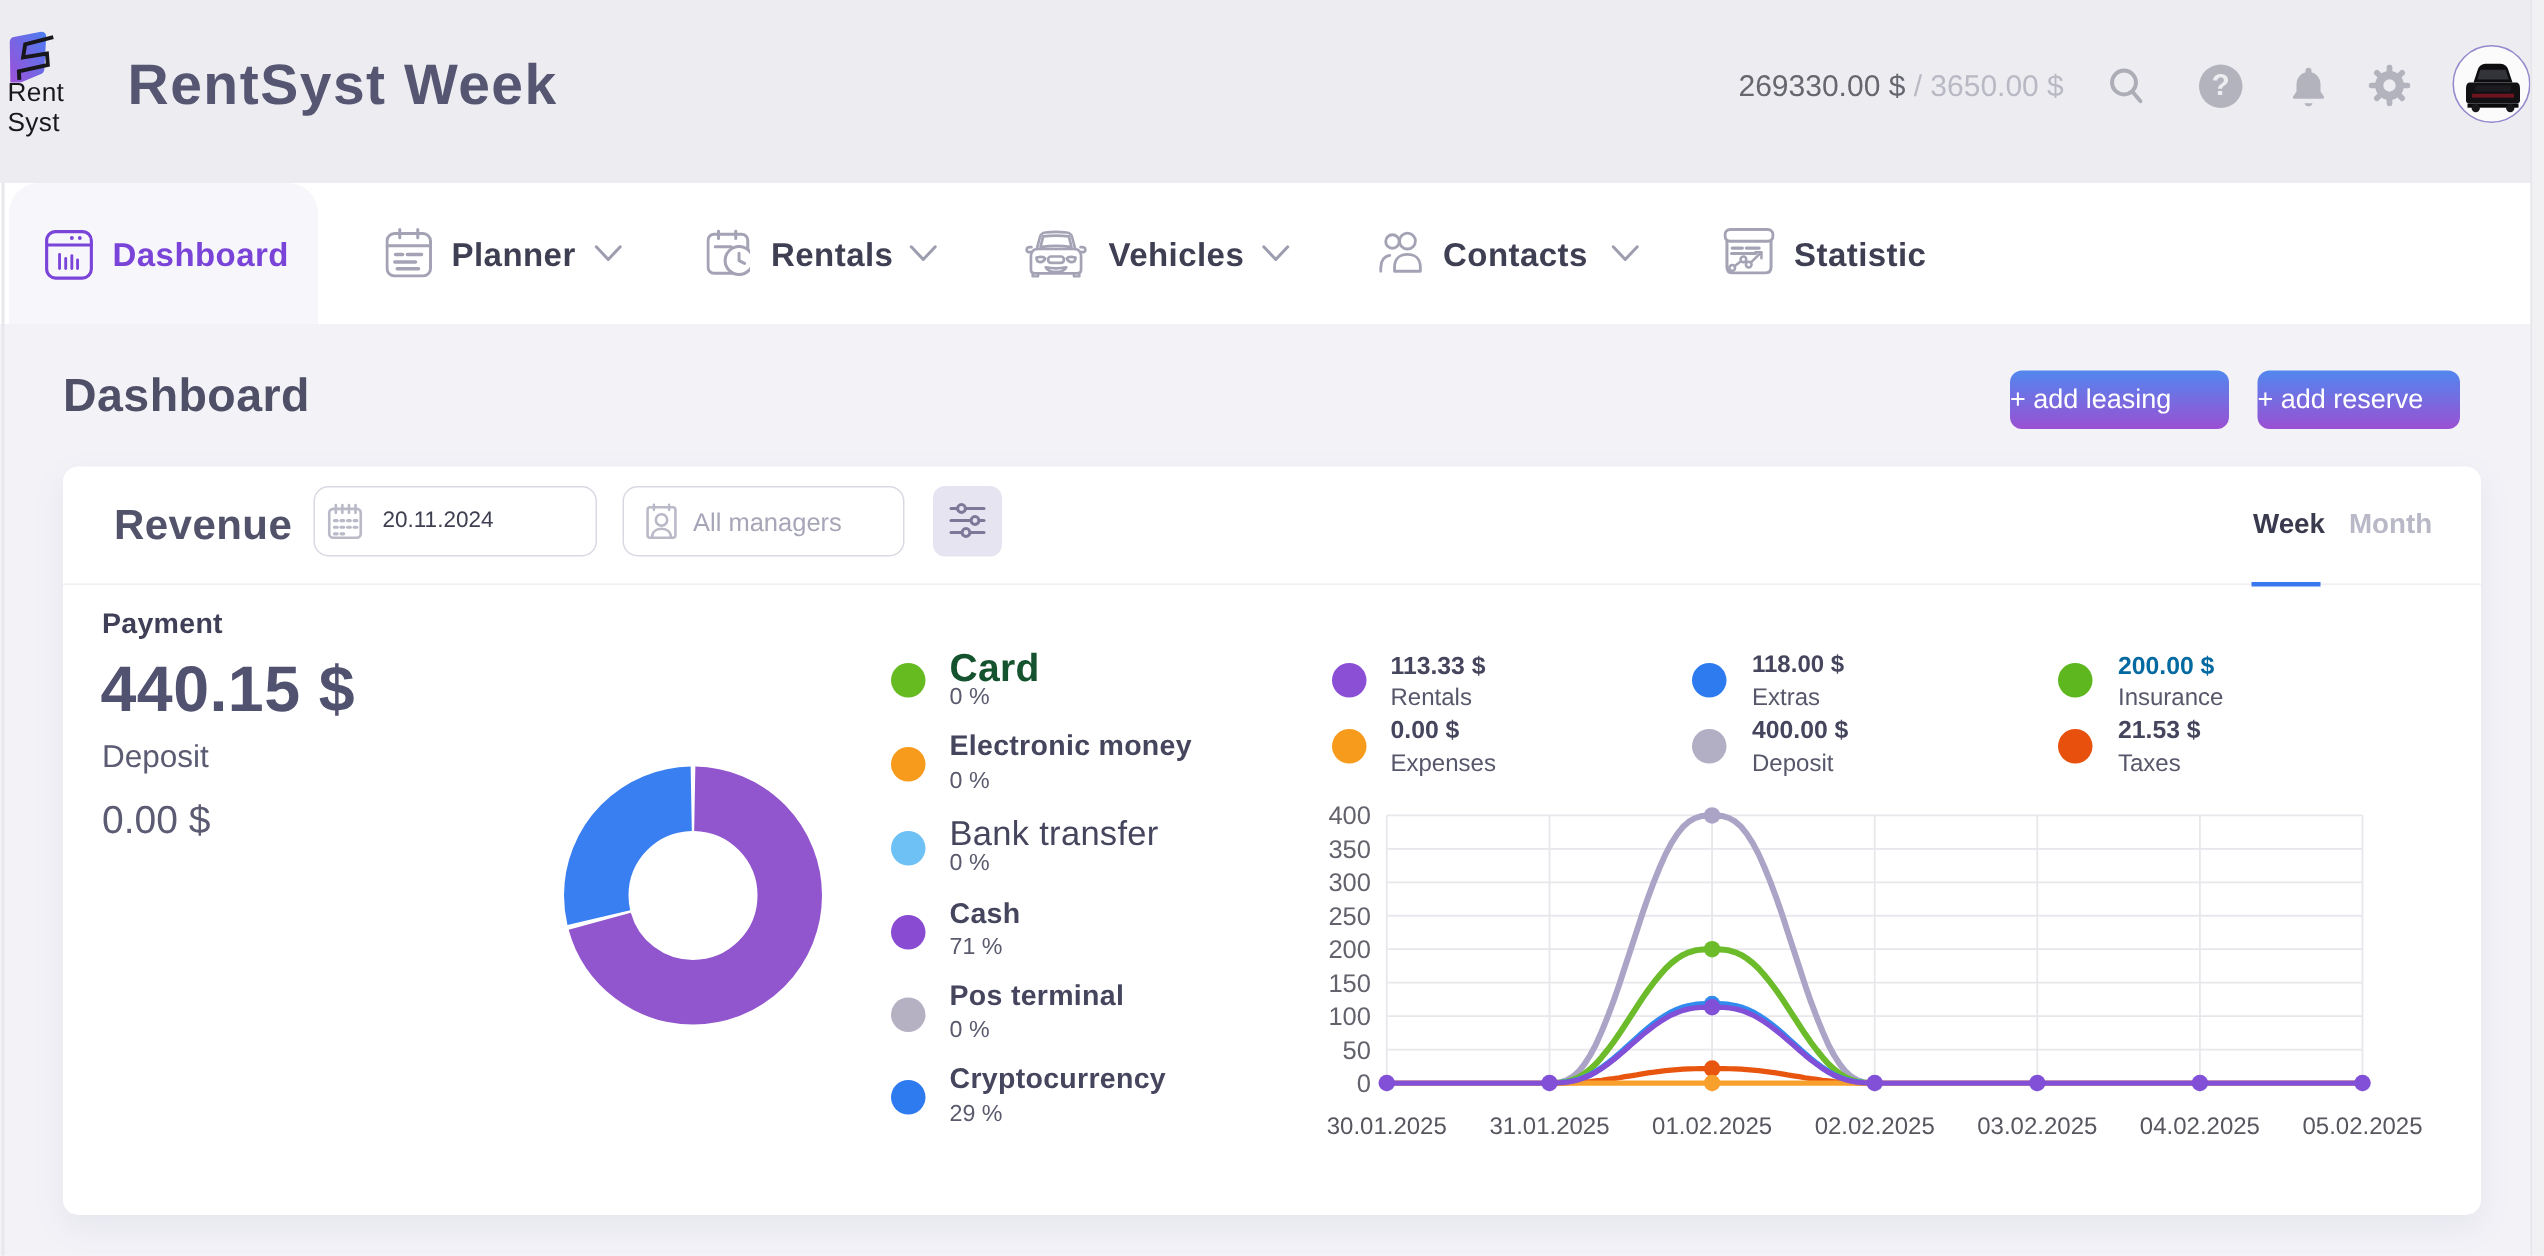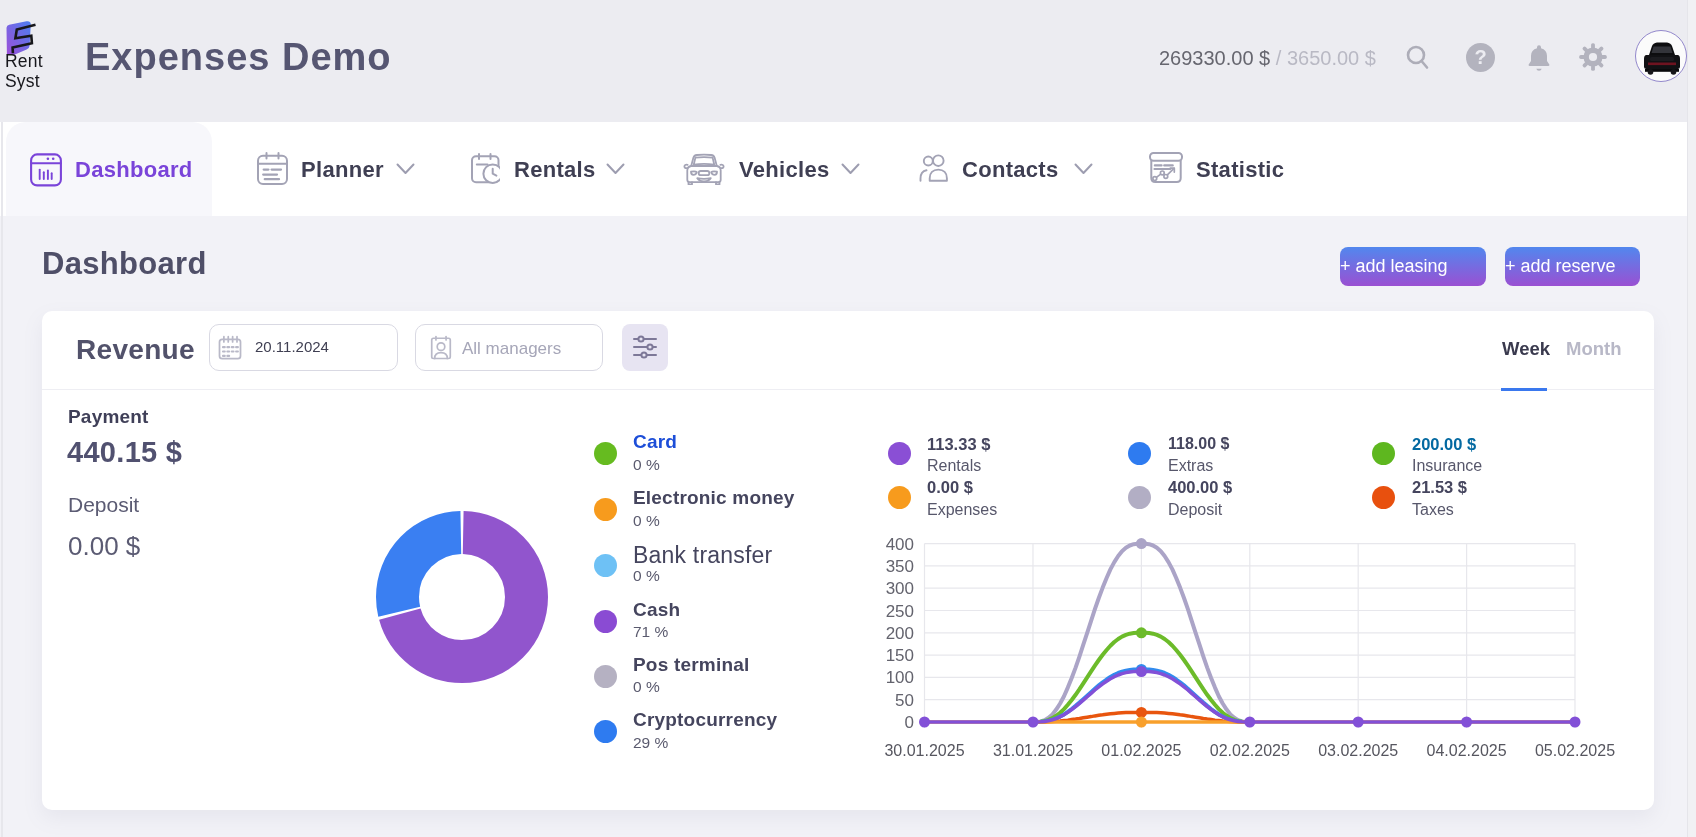--- a/index.html
+++ b/index.html
@@ -12,21 +12,21 @@
 <defs>
       <linearGradient id="lg" x1="0" y1="1" x2="1" y2="0">
         <stop offset="0" stop-color="#a04ed8"></stop>
         <stop offset="1" stop-color="#4b7ef0"></stop>
       </linearGradient>
     </defs>
 <path d="M5.5 18.8 Q5.8 16.2 8.2 15.7 L25.5 12.3 Q29.5 11.6 29.8 15.2 L28.6 36.8 Q28.4 39.8 25.6 40.6 L9 47.6 Q5.8 48.7 5.9 45.2 Z" fill="url(#lg)"></path>
 <path d="M34.5 15.8 L15.8 20.6 L14.4 29.3 L30.3 26.7 L30.9 34.3 L11.6 38.6 L11.9 44.2" fill="none" stroke="#17171c" stroke-width="2.6" stroke-linejoin="miter"></path>
 </svg>
 <div style="position:absolute;left:5px;top:51px;font-size:17.5px;line-height:20px;color:#17171c;letter-spacing:.2px">Rent<br>Syst</div>
-<div style="position:absolute;left:85px;top:36px;font-size:38px;font-weight:bold;color:#565672;letter-spacing:1px">Expenses Demo</div>
+<div style="position:absolute;left:85px;top:36px;font-size:38px;font-weight:bold;color:#565672;letter-spacing:1px">RentSyst Week</div>
 <div style="position:absolute;left:1159px;top:47px;font-size:20px;color:#66666f">269330.00&nbsp;$ <span style="color:#b9b9c4">/ 3650.00&nbsp;$</span></div>
 <svg width="30" height="30" viewBox="0 0 30 30" style="position:absolute;left:1403px;top:43px">
     <circle cx="13" cy="12" r="8" fill="none" stroke="#adadb8" stroke-width="2.6"></circle>
     <line x1="18.5" y1="18" x2="24" y2="24.5" stroke="#adadb8" stroke-width="2.6" stroke-linecap="round"></line>
   </svg>
 <div style="position:absolute;left:1466px;top:43px;width:29px;height:29px;border-radius:50%;background:#b3b3be;color:#ececf1;font-size:20px;font-weight:bold;text-align:center;line-height:29px">?</div>
 <svg width="28" height="30" viewBox="0 0 28 30" style="position:absolute;left:1525px;top:42px">
     <path d="M14 3.2 a2 2 0 0 1 2 2 v1 a8 8 0 0 1 6 7.6 v5.2 l2.3 3.4 a1 1 0 0 1 -.9 1.5 h-18.8 a1 1 0 0 1 -.9 -1.5 l2.3-3.4 v-5.2 a8 8 0 0 1 6-7.6 v-1 a2 2 0 0 1 2-2 z" fill="#b3b3be"></path>
     <path d="M11.3 26.8 a2.8 2.8 0 0 0 5.4 0 z" fill="#b3b3be"></path>
   </svg>
@@ -186,31 +186,31 @@
     <line x1="2" y1="13" x2="24" y2="13"></line>
     <line x1="2" y1="21" x2="24" y2="21"></line>
     <circle cx="9" cy="5" r="2.6" fill="#e7e4f2"></circle>
     <circle cx="18" cy="13" r="2.6" fill="#e7e4f2"></circle>
     <circle cx="12" cy="21" r="2.6" fill="#e7e4f2"></circle>
   </svg>
 <div style="position:absolute;left:1502px;top:338px;font-size:18.5px;color:#3a3a4e;font-weight:bold">Week</div>
 <div style="position:absolute;left:1566px;top:338px;font-size:18.5px;color:#b8b8c7;font-weight:bold">Month</div>
 
 <div style="position:absolute;left:68px;top:406px;font-size:19px;font-weight:bold;color:#3f3f58;letter-spacing:.2px">Payment</div>
-<div style="position:absolute;left:67px;top:436px;font-size:29px;font-weight:bold;color:#515170;letter-spacing:.3px">440.15&nbsp;$</div>
+<div style="position:absolute;left:67px;top:436px;font-size:43px;font-weight:bold;color:#515170;letter-spacing:.3px">440.15&nbsp;$</div>
 <div style="position:absolute;left:68px;top:493px;font-size:21px;color:#5b5b73">Deposit</div>
 <div style="position:absolute;left:68px;top:531px;font-size:26px;color:#5b5b73">0.00 $</div>
 <svg style="position:absolute;left:375px;top:510px" width="174" height="174" viewBox="0 0 174 174">
 <g transform="rotate(-90 87 87)">
 <circle cx="87" cy="87" r="64.5" fill="none" stroke="#9155cd" stroke-width="43" pathLength="100" stroke-dasharray="0 0.3 70.4 29.3"></circle>
 <circle cx="87" cy="87" r="64.5" fill="none" stroke="#3a7ff2" stroke-width="43" pathLength="100" stroke-dasharray="0 71.3 28.4 0.3"></circle>
 </g>
 </svg>
 <div style="position:absolute;left:594px;top:442px;width:23px;height:23px;border-radius:50%;background:#66bb20"></div>
-<div style="position:absolute;left:633px;top:432px;font-size:19px;line-height:1;font-weight:bold;color:#1d4ed8;letter-spacing:.2px">Card</div>
+<div style="position:absolute;left:633px;top:432px;font-size:26px;line-height:1;font-weight:bold;color:#14532d;letter-spacing:.2px">Card</div>
 <div style="position:absolute;left:633px;top:457px;font-size:15.5px;line-height:1;color:#5a5a6e">0 %</div>
 <div style="position:absolute;left:594px;top:498px;width:23px;height:23px;border-radius:50%;background:#f79b1d"></div>
 <div style="position:absolute;left:633px;top:488px;font-size:19px;line-height:1;font-weight:bold;color:#45455e;letter-spacing:.2px">Electronic money</div>
 <div style="position:absolute;left:633px;top:513px;font-size:15.5px;line-height:1;color:#5a5a6e">0 %</div>
 <div style="position:absolute;left:594px;top:554px;width:23px;height:23px;border-radius:50%;background:#6ec1f5"></div>
 <div style="position:absolute;left:633px;top:544px;font-size:23px;line-height:1;font-weight:normal;color:#45455e;letter-spacing:.2px">Bank transfer</div>
 <div style="position:absolute;left:633px;top:568px;font-size:15.5px;line-height:1;color:#5a5a6e">0 %</div>
 <div style="position:absolute;left:594px;top:610px;width:23px;height:23px;border-radius:50%;background:#8a4bd3"></div>
 <div style="position:absolute;left:633px;top:600px;font-size:19px;line-height:1;font-weight:bold;color:#45455e;letter-spacing:.2px">Cash</div>
 <div style="position:absolute;left:633px;top:624px;font-size:15.5px;line-height:1;color:#5a5a6e">71 %</div>

